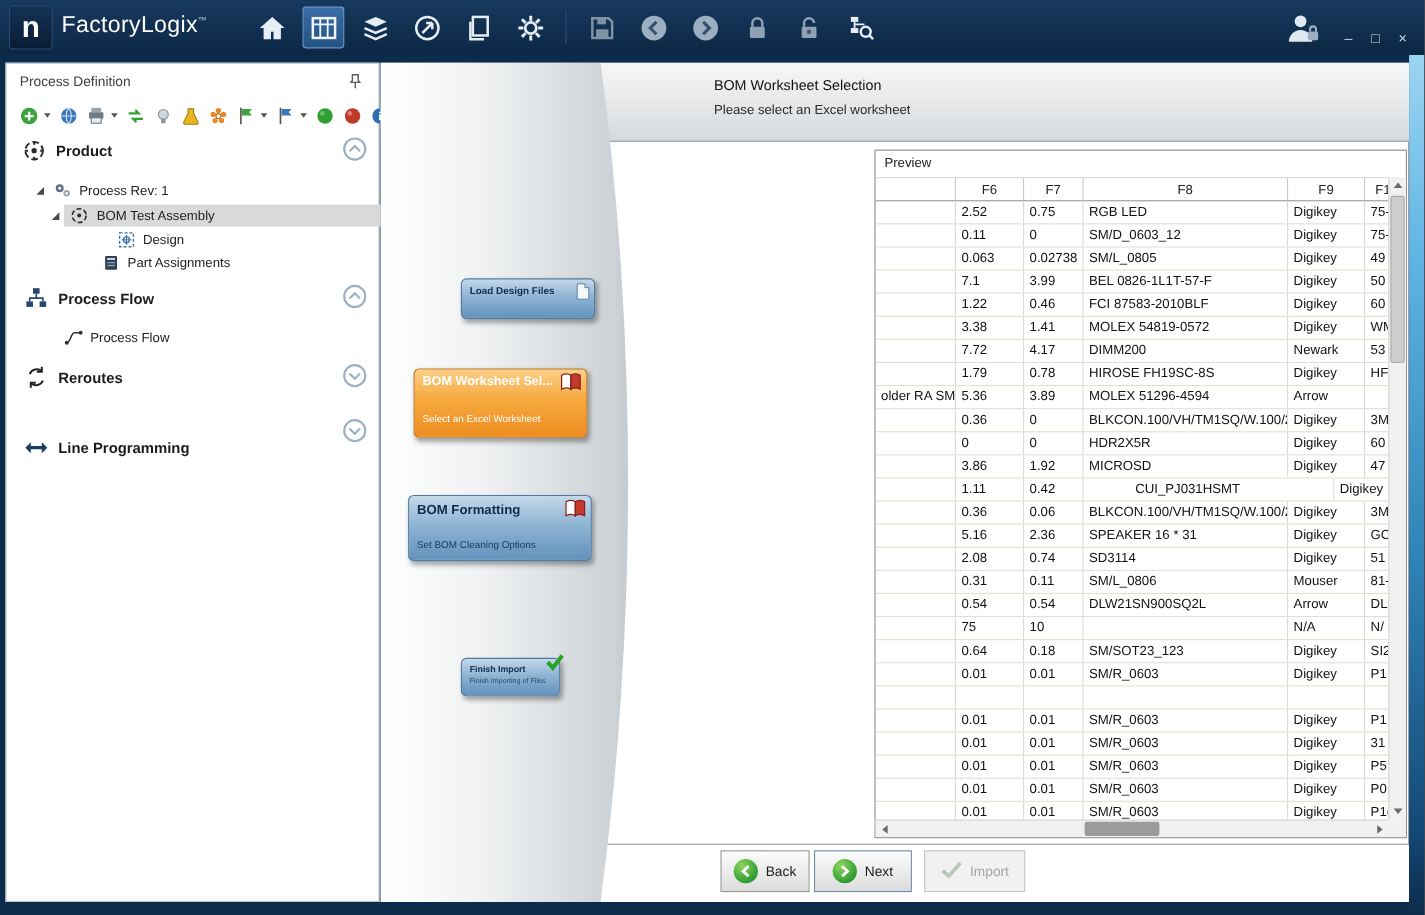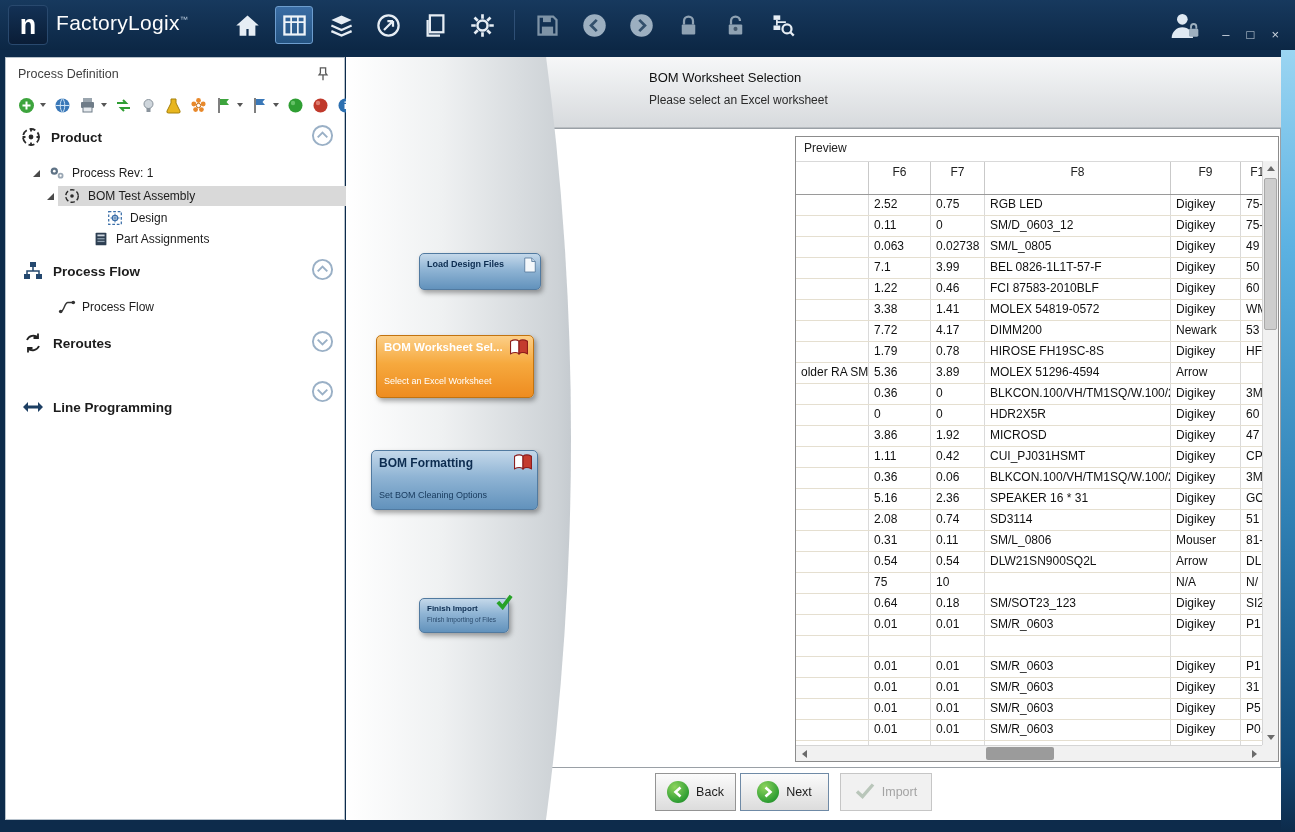--- a/index.html
+++ b/index.html
@@ -79,21 +79,21 @@
   
   .panel { position:absolute; left:178px; top:71px; width:757px; height:640px; background:#fff;
            border:1px solid #9aa0a6; z-index:2; }
   .ws-box { position:absolute; left:114px; top:7px; width:152px; height:626px; border:1px solid #8c8c8c; background:#fff; }
   .ws-header { height:23px; padding:4px 7px; font-size:12px; color:#222; border-bottom:1px solid #c9c9c9; }
   .ws-item { height:20px; padding:3px 7px; font-size:12px; color:#111; white-space:nowrap; overflow:hidden; }
   .ws-item.selected { background:#b3d7f2; }
   .pv-box { position:absolute; left:270px; top:7px; width:484px; height:626px; border:1px solid #8c8c8c; background:#fff; }
   .pv-label { height:23px; padding:4px 8px; font-size:12px; color:#222; }
   .pv-table { position:absolute; left:0; top:24px; right:16px; bottom:16px; overflow:hidden; }
-  .pv-hrow { display:flex; height:34px; border-bottom:1px solid #9a9a9a; border-top:1px solid #d9d9d9; }
+  .pv-hrow { display:flex; height:22px; border-bottom:1px solid #9a9a9a; border-top:1px solid #d9d9d9; }
   .pv-hcell { font-size:12px; color:#222; text-align:center; padding:3px 4px; border-right:1px solid #c9c9c9;
               white-space:nowrap; overflow:hidden; flex:none; }
   .pv-row { display:flex; height:21px; border-bottom:1px solid #e5dfd0; }
   .pv-cell { font-size:12px; color:#111; padding:2px 5px; border-right:1px solid #dadada;
              white-space:nowrap; overflow:hidden; flex:none; }
   .vscroll { position:absolute; right:0; top:24px; bottom:16px; width:16px; background:#f1f1f1; border-left:1px solid #d5d5d5; }
   .hscroll { position:absolute; left:0; right:16px; bottom:0; height:16px; background:#f1f1f1; border-top:1px solid #d5d5d5; }
   .sb-arrow { position:absolute; width:16px; height:15px; display:flex; align-items:center; justify-content:center; }
   .tri-up    { width:0;height:0;border-left:4px solid transparent;border-right:4px solid transparent;border-bottom:5px solid #6a6a6a; }
   .tri-down  { width:0;height:0;border-left:4px solid transparent;border-right:4px solid transparent;border-top:5px solid #6a6a6a; }
@@ -557,21 +557,21 @@
                 <div class="pv-cell" style="width: 62px;">3.86</div>
                 <div class="pv-cell" style="width: 54px;">1.92</div>
                 <div class="pv-cell" style="width: 186px;">MICROSD</div>
                 <div class="pv-cell" style="width: 70px;">Digikey</div>
                 <div class="pv-cell" style="width: 40px;">47</div>
               </div>
               <div class="pv-row">
                 <div class="pv-cell" style="width: 73px;"></div>
                 <div class="pv-cell" style="width: 62px;">1.11</div>
                 <div class="pv-cell" style="width: 54px;">0.42</div>
-                <div class="pv-cell" style="width: 186px;">CUI_PJ031HSMT</div>
+                <div class="pv-cell" style="width: 186px; margin-left: 42px;">CUI_PJ031HSMT</div>
                 <div class="pv-cell" style="width: 70px;">Digikey</div>
                 <div class="pv-cell" style="width: 40px;">CP</div>
               </div>
               <div class="pv-row">
                 <div class="pv-cell" style="width: 73px;"></div>
                 <div class="pv-cell" style="width: 62px;">0.36</div>
                 <div class="pv-cell" style="width: 54px;">0.06</div>
                 <div class="pv-cell" style="width: 186px;">BLKCON.100/VH/TM1SQ/W.100/2</div>
                 <div class="pv-cell" style="width: 70px;">Digikey</div>
                 <div class="pv-cell" style="width: 40px;">3M</div>

